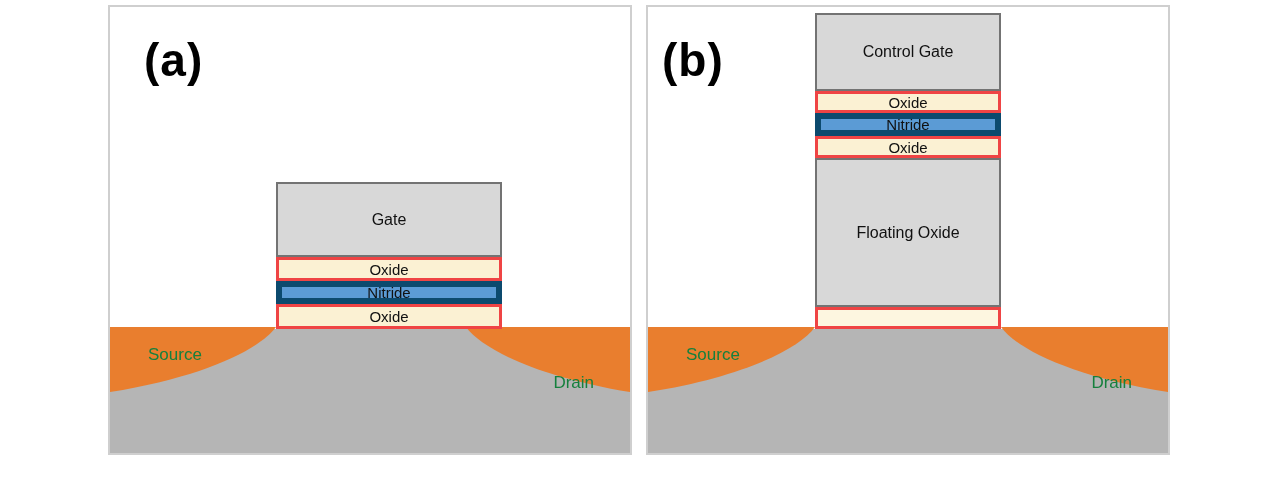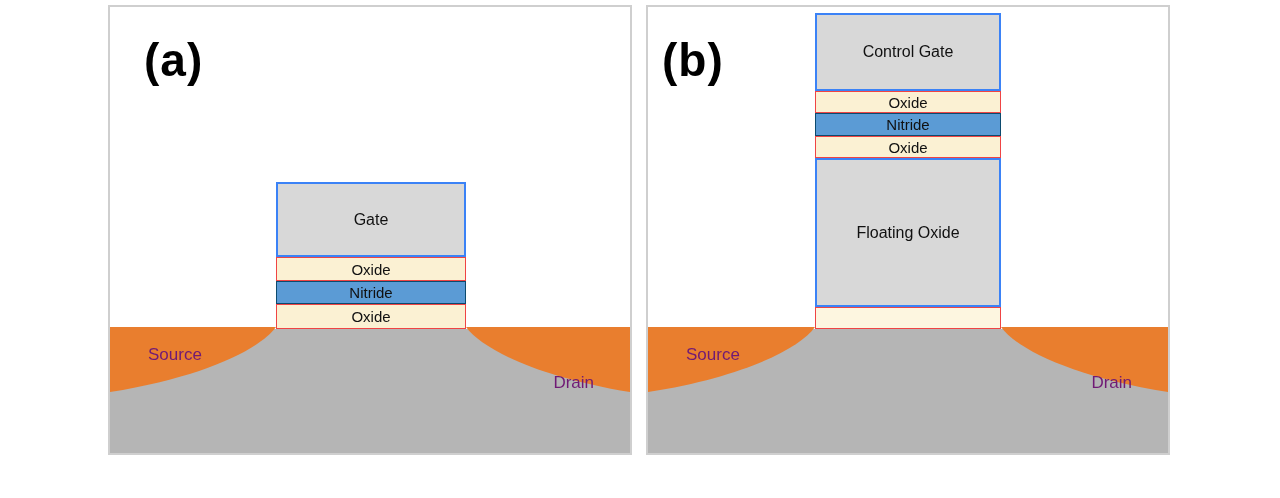--- a/index.html
+++ b/index.html
@@ -40,58 +40,58 @@
     left: 0; top: 0;
     width: 520px;
     height: 446px;
     z-index: 1;
   }
 
   .stack {
     position: absolute;
     z-index: 2;
   }
-  #panel-a .stack { left: 166px; top: 175px; width: 190px; height: 147px; border-radius: 17px; }
+  #panel-a .stack { left: 166px; top: 175px; width: 226px; height: 147px; border-radius: 17px; }
   #panel-b .stack { left: 167px; top: 6px;   width: 186px; height: 316px; }
 
   .layer {
     position: absolute;
     left: 0;
     width: 100%;
     display: flex;
     align-items: center;
     justify-content: center;
     font-size: 15px;
     color: #111111;
     border: 1px solid #ababab;
   }
-  .layer--gate   { border: 2px solid #3b82f6; font-size: 16px; }
-  .layer--oxide  { border: 1px solid #ef4444; justify-content: center; }
-  .layer--nitride{ border: 1px solid #0c4a6e; }
+  .layer--gate   { border: 2px solid #737373; font-size: 16px; }
+  .layer--oxide  { border: 3px solid #ef4444; justify-content: center; }
+  .layer--nitride{ border: 6px solid #0c4a6e; }
 
   
   #a-gate         { top: 0;   height: 75px; }
   #a-oxide-top    { top: 75px;  height: 24px; }
   #a-nitride      { top: 99px;  height: 23px; }
   #a-oxide-bottom { top: 122px; height: 25px; }
 
   
   #b-control-gate { top: 0;    height: 78px; }
   #b-oxide-top    { top: 78px;  height: 22px; }
   #b-nitride      { top: 100px; height: 23px; }
   #b-oxide-mid    { top: 123px; height: 22px; }
   #b-floating-gate{ top: 145px; height: 149px; }
   #b-oxide-bottom { top: 294px; height: 22px; }
 
   .terminal-label {
     position: absolute;
     top: 338px;
     font-size: 17px;
     font-weight: normal;
-    color: #701a75;
+    color: #15803d;
     z-index: 3;
   }
   .terminal-label--source { left: 38px; }
   .terminal-label--drain  { right: 36px; margin-top: 28px; }
 </style>
 </head>
 <body>
 
 <div class="panel" id="panel-a">
   <div class="panel-label">(a)</div>

